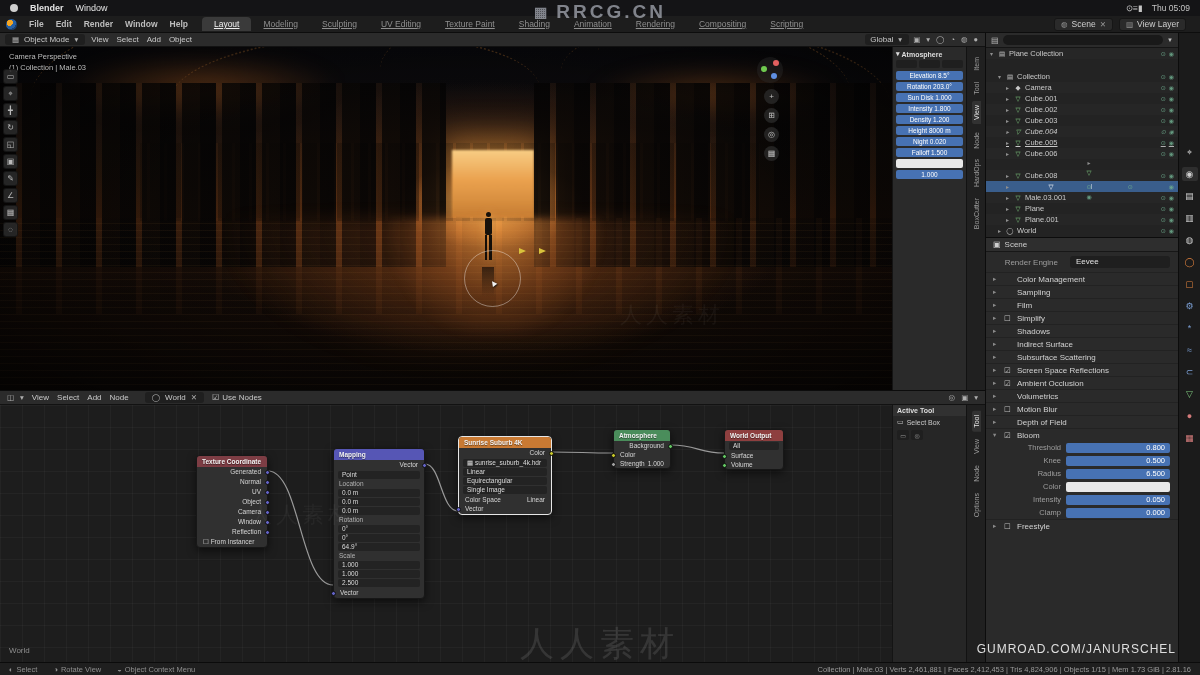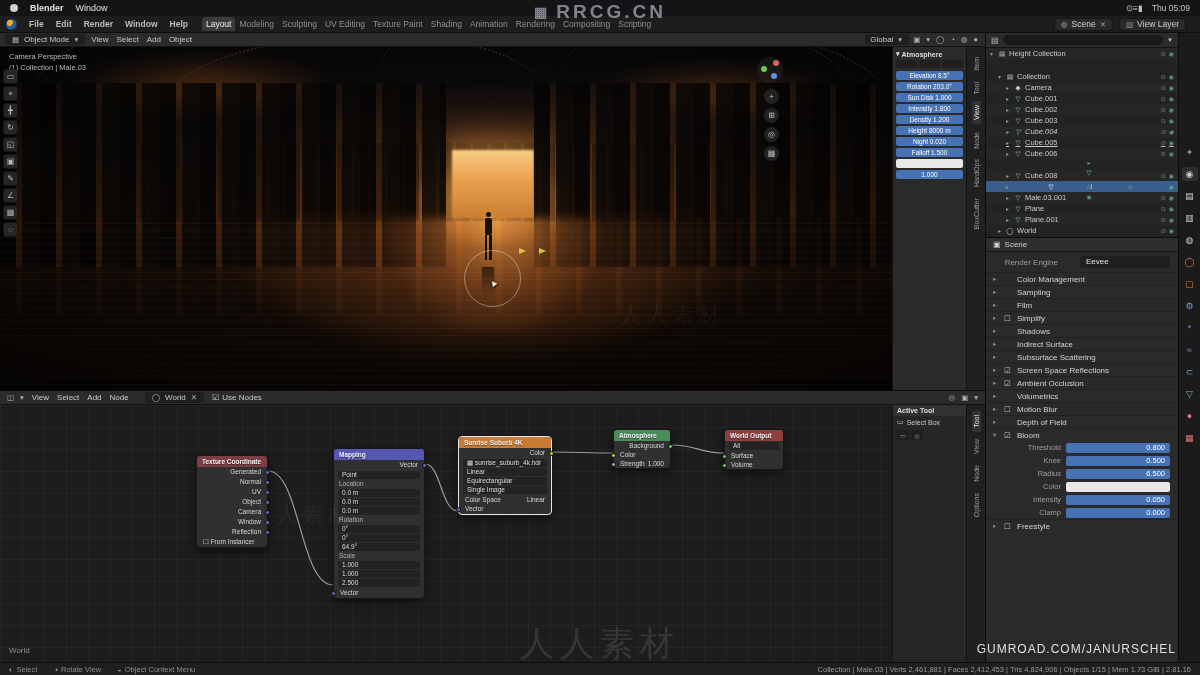--- a/index.html
+++ b/index.html
@@ -15,21 +15,21 @@
   .mb-right{margin-left:auto;display:flex;gap:9px;align-items:center;color:#c4c4c4;font-size:8.5px;}
 
   
   .topbar{position:absolute;left:0;top:16px;right:0;height:17px;background:#1d1d1d;
     border-bottom:1px solid #0d0d0d;display:flex;align-items:center;font-size:8.5px;color:#bdbdbd;z-index:20;}
   .blender-logo{width:11px;height:11px;border-radius:50%;margin:0 6px 0 6px;
     background:radial-gradient(circle at 35% 35%,#f5a623 0 3px,#2660a4 3px 6px,#1b3f6e 6px);}
   .tb-menus{display:flex;font-weight:bold;}
   .tb-menus>span{padding:2px 6px;cursor:default;}
   .ws-tabs{display:flex;margin-left:8px;}
-  .ws-tab{padding:2px 4px;color:#8f8f8f;border-radius:4px 4px 0 0;white-space:nowrap;}
+  .ws-tab{padding:2px 12px;color:#8f8f8f;border-radius:4px 4px 0 0;white-space:nowrap;text-decoration:underline;}
   .ws-tab.active{background:#3a3a3a;color:#f0f0f0;}
   .tb-right{margin-left:auto;display:flex;gap:6px;margin-right:14px;}
   .tb-chip{display:flex;align-items:center;gap:4px;background:#2a2a2a;border:1px solid #161616;
     border-radius:3px;height:13px;padding:0 6px;color:#cfcfcf;}
   .tb-chip .ci{color:#9a9a9a;font-size:7.5px;}
 
   
   .viewport{position:absolute;left:0;top:33px;width:985px;height:357px;background:#000;}
   .vp-header{position:absolute;left:0;top:0;right:0;height:14px;background:#2b2b2b;
     border-bottom:1px solid #121212;display:flex;align-items:center;gap:2px;padding:0 5px;font-size:8px;color:#c9c9c9;}
@@ -151,21 +151,21 @@
   .ol-row .ar{width:7px;color:#8e8e8e;font-size:6px;text-align:center;}
   .ol-row .ic{width:8px;font-size:6.5px;text-align:center;}
   .ol-row .lb{flex:1;overflow:hidden;white-space:nowrap;}
   .ol-row .tg{color:#6fae8f;font-size:6px;opacity:.85;}
 
   
   .propeditor{position:absolute;left:985px;top:238px;width:193px;height:424px;background:#2a2a2a;
     border-left:1px solid #0c0c0c;overflow:hidden;}
   .pe-bread{height:14px;display:flex;align-items:center;gap:4px;padding:0 7px;background:#2e2e2e;
     border-bottom:1px solid #171717;font-size:8px;color:#cfcfcf;}
-  .pe-engine{display:flex;align-items:center;gap:22px;padding:4px 8px;font-size:8px;justify-content:space-between;}
+  .pe-engine{display:flex;align-items:center;gap:12px;padding:4px 8px;font-size:8px;justify-content:space-between;}
   .pe-engine .lab{width:64px;text-align:right;color:#9e9e9e;}
   .pe-engine .dd{flex:1;height:12px;line-height:12px;background:#1f1f1f;border-radius:3px;padding:0 6px;color:#e0e0e0;}
   .pe-sec{display:flex;align-items:center;gap:4px;height:13px;padding:0 7px;font-size:8px;color:#d2d2d2;
     border-top:1px solid rgba(0,0,0,.18);}
   .pe-sec .ar{color:#8a8a8a;font-size:6.5px;width:7px;}
   .pe-sec .ck{width:9px;color:#bdbdbd;font-size:7.5px;}
   .pe-field{display:flex;align-items:center;gap:5px;height:13px;padding:0 8px 0 20px;font-size:7.5px;}
   .pe-field .lab{width:55px;text-align:right;color:#9e9e9e;}
   .pe-field .slider{flex:1;height:10px;line-height:10px;background:#4772b3;border-radius:2px;color:#fff;
     text-align:right;padding:0 5px;}
@@ -539,21 +539,21 @@
   <div class="outliner">
     <div class="ol-header">
       <span>▤</span>
       <span class="ol-search"></span>
       <span style="font-size:6px;">▼</span>
     </div>
     <div>
         <div class="ol-row" style="padding-left: 2px;">
         <span class="ar">▾</span>
         <span class="ic" style="color: rgb(200, 200, 200);">▤</span>
-        <span class="lb">Height Collection</span>
+        <span class="lb">Plane Collection</span>
         <span class="tg">⊙</span>
         <span class="tg">◉</span>
       </div>
         <div class="ol-row" style="padding-left: 10px; margin-top: 12px;">
         <span class="ar">▾</span>
         <span class="ic" style="color: rgb(200, 200, 200);">▤</span>
         <span class="lb">Collection</span>
         <span class="tg">⊙</span>
         <span class="tg">◉</span>
       </div>

